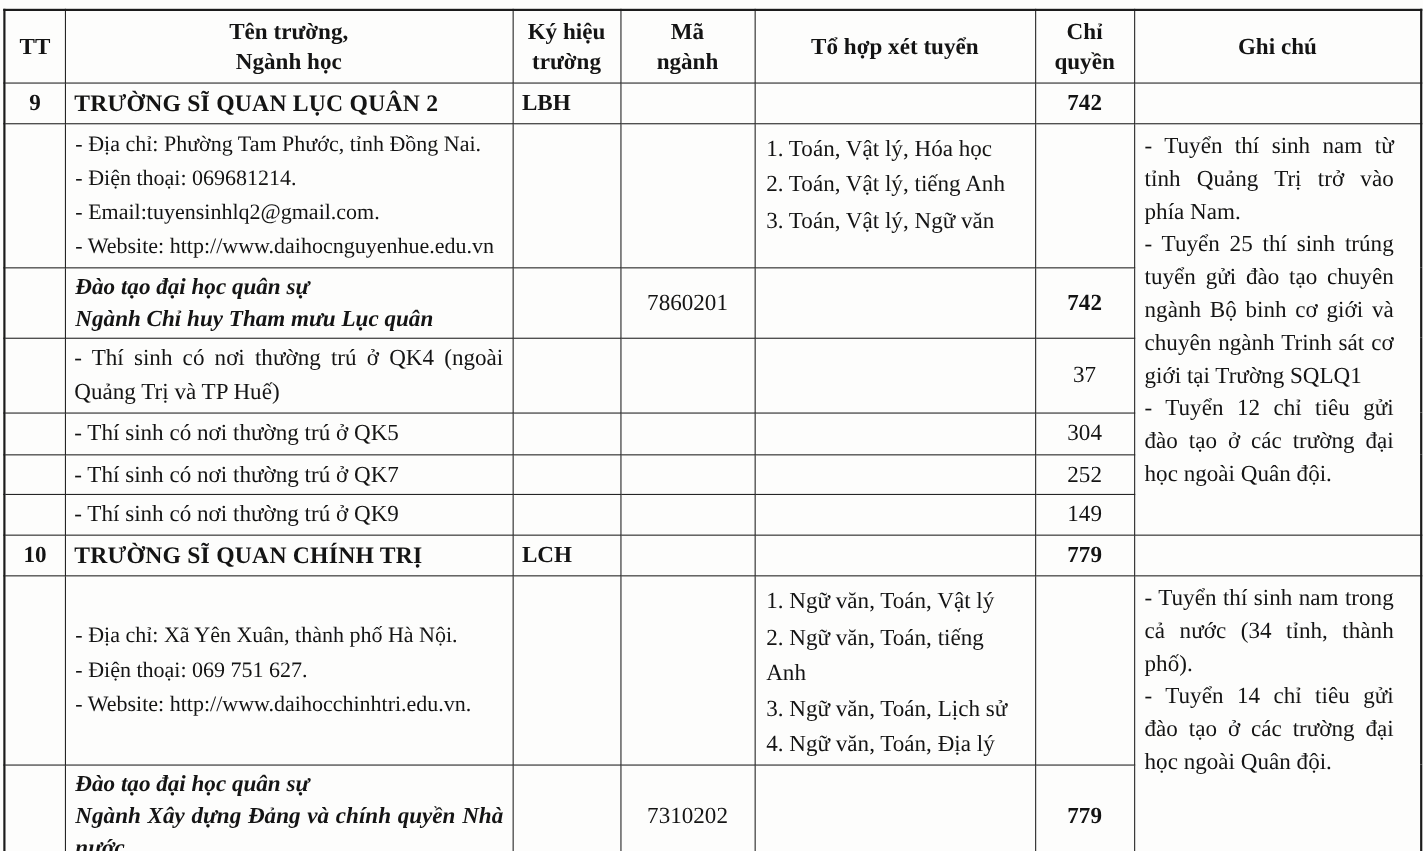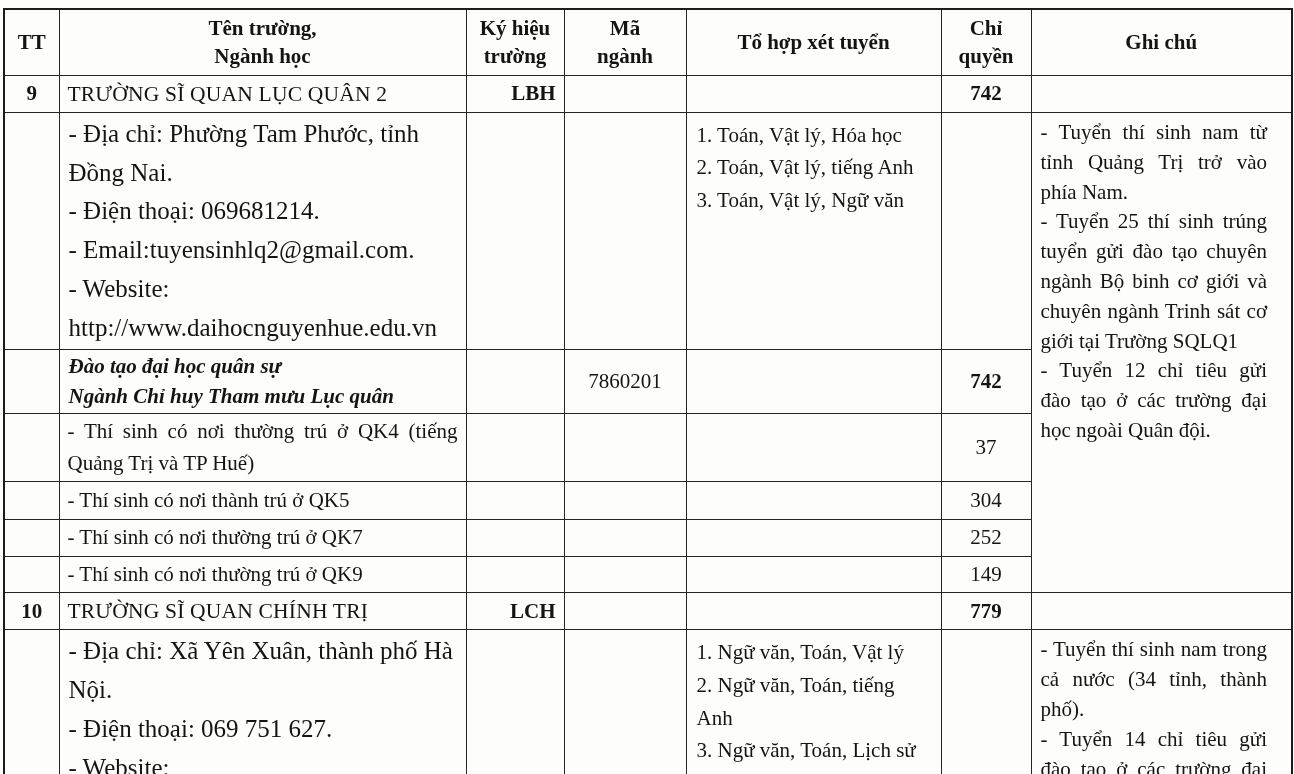--- a/index.html
+++ b/index.html
@@ -58,39 +58,39 @@
   tr.r-qk4       { height: 64px; }
   tr.r-qk5       { height: 38px; }
   tr.r-qk7       { height: 31px; }
   tr.r-qk9       { height: 30px; margin-top: 30px; }
   tr.r-school10  { height: 31px; }
   tr.r-detail10  { height: 117px; }
   tr.r-program10 { height: 91px; }
 
   .tt-cell    { text-align: center; font-weight: bold; }
   .name-cell  { text-align: left; }
-  .school-name { font-weight: normal; font-size: 21.5px; letter-spacing: 0.2px; }
-  .code-cell  { text-align: right; font-weight: bold; }
+  .school-name { font-weight: bold; font-size: 21.5px; letter-spacing: 0.2px; }
+  .code-cell  { text-align: left; font-weight: bold; }
   .major-cell { text-align: center; }
   .quota-cell { text-align: center; }
   .quota-bold { font-weight: bold; }
   .combo-cell {
     text-align: left;
     white-space: pre-line;
     vertical-align: top;
     padding-top: 6px;
     padding-left: 10px;
     line-height: 1.55;
     margin-left: 14px;
   }
   .contact-cell {
     white-space: pre-line;
     vertical-align: middle;
     line-height: 1.55;
-    font-size: 25px;
+    font-size: 20px;
     padding-left: 9px;
   }
   .program-cell {
     font-weight: bold;
     white-space: pre-line;
     text-align: justify;
     line-height: 1.4;
     padding-left: 9px;
     font-style: italic;
   }
@@ -165,29 +165,29 @@
       <td class="program-cell">Đào tạo đại học quân sự
 Ngành Chỉ huy Tham mưu Lục quân</td>
       <td></td>
       <td class="major-cell">7860201</td>
       <td></td>
       <td class="quota-cell quota-bold">742</td>
     </tr>
 
     <tr class="r-qk4">
       <td></td>
-      <td class="name-cell wrap-justify">- Thí sinh có nơi thường trú ở QK4 (tiếng Quảng Trị và TP Huế)</td>
+      <td class="name-cell wrap-justify">- Thí sinh có nơi thường trú ở QK4 (ngoài Quảng Trị và TP Huế)</td>
       <td></td>
       <td></td>
       <td></td>
       <td class="quota-cell">37</td>
     </tr>
     <tr class="r-qk5">
       <td></td>
-      <td class="name-cell">- Thí sinh có nơi thành trú ở QK5</td>
+      <td class="name-cell">- Thí sinh có nơi thường trú ở QK5</td>
       <td></td>
       <td></td>
       <td></td>
       <td class="quota-cell">304</td>
     </tr>
     <tr class="r-qk7">
       <td></td>
       <td class="name-cell">- Thí sinh có nơi thường trú ở QK7</td>
       <td></td>
       <td></td>

